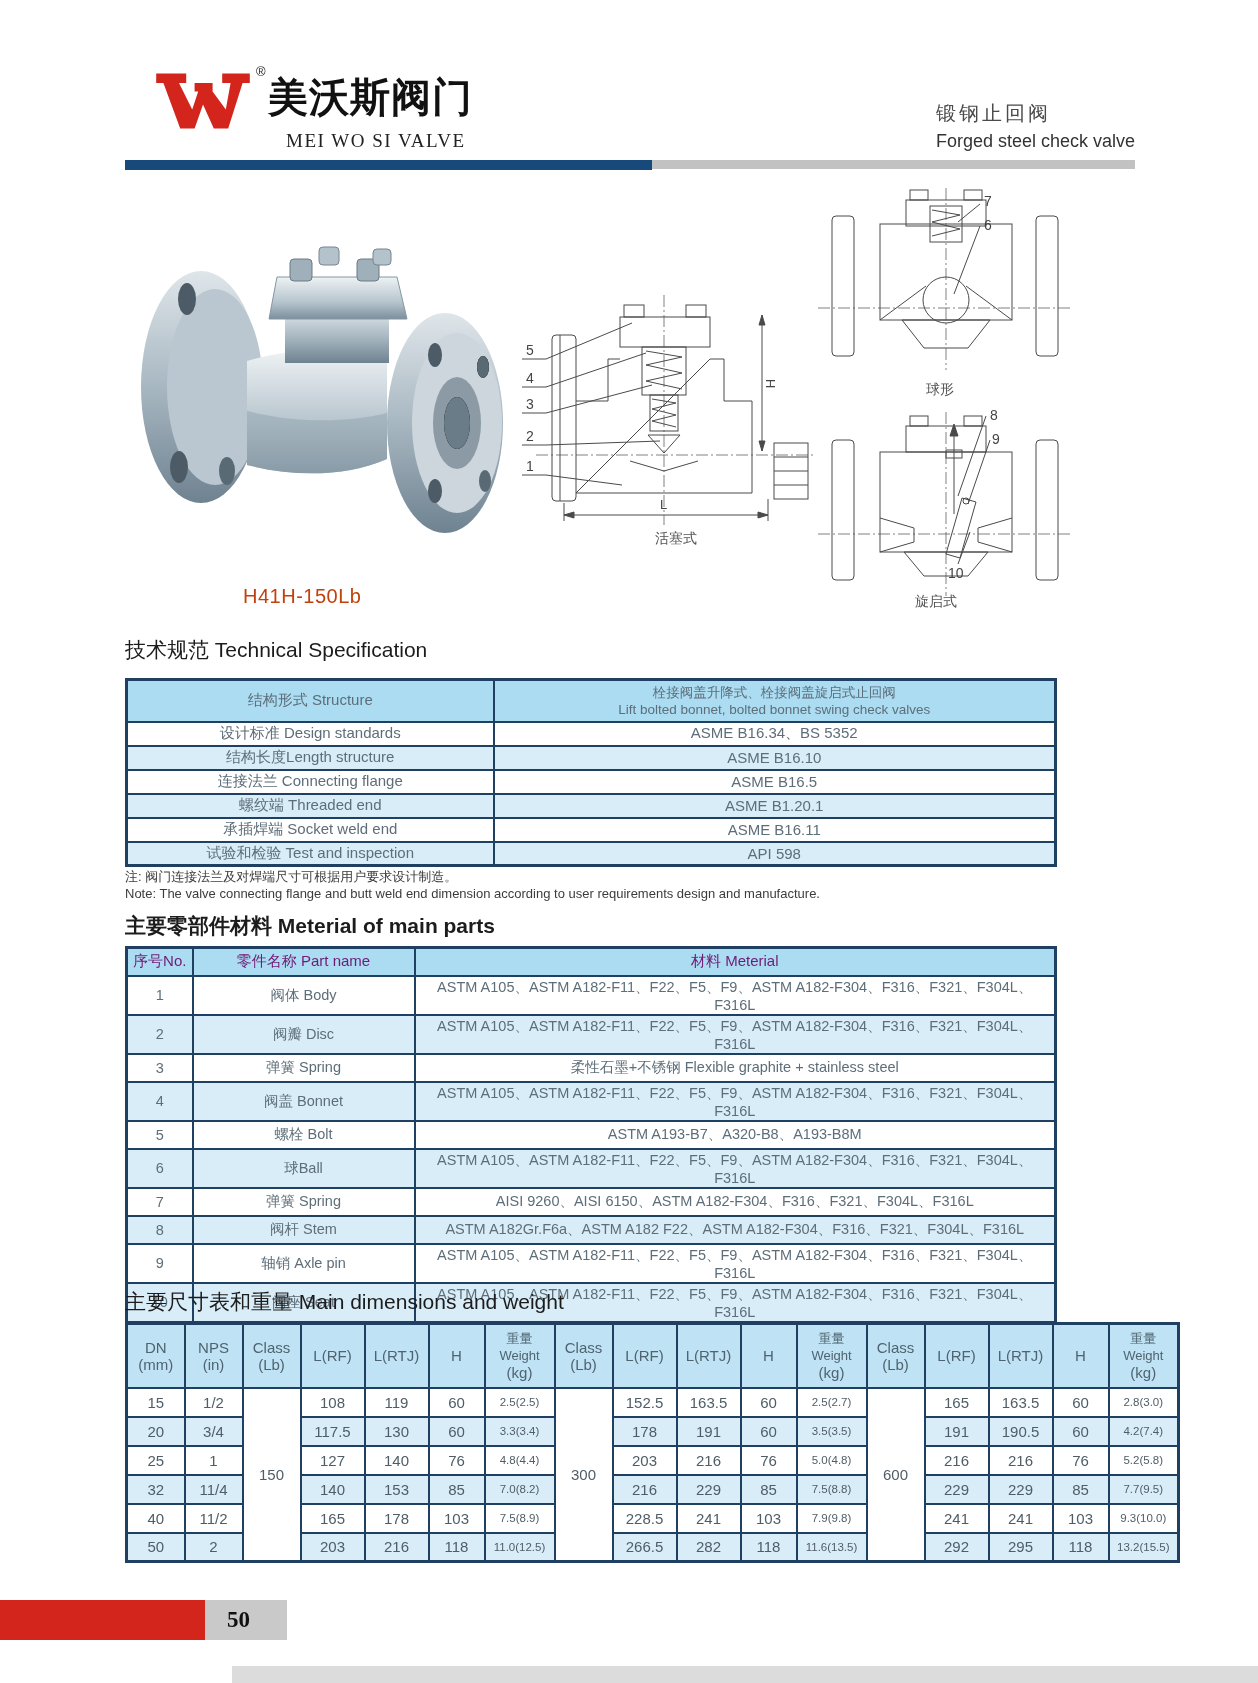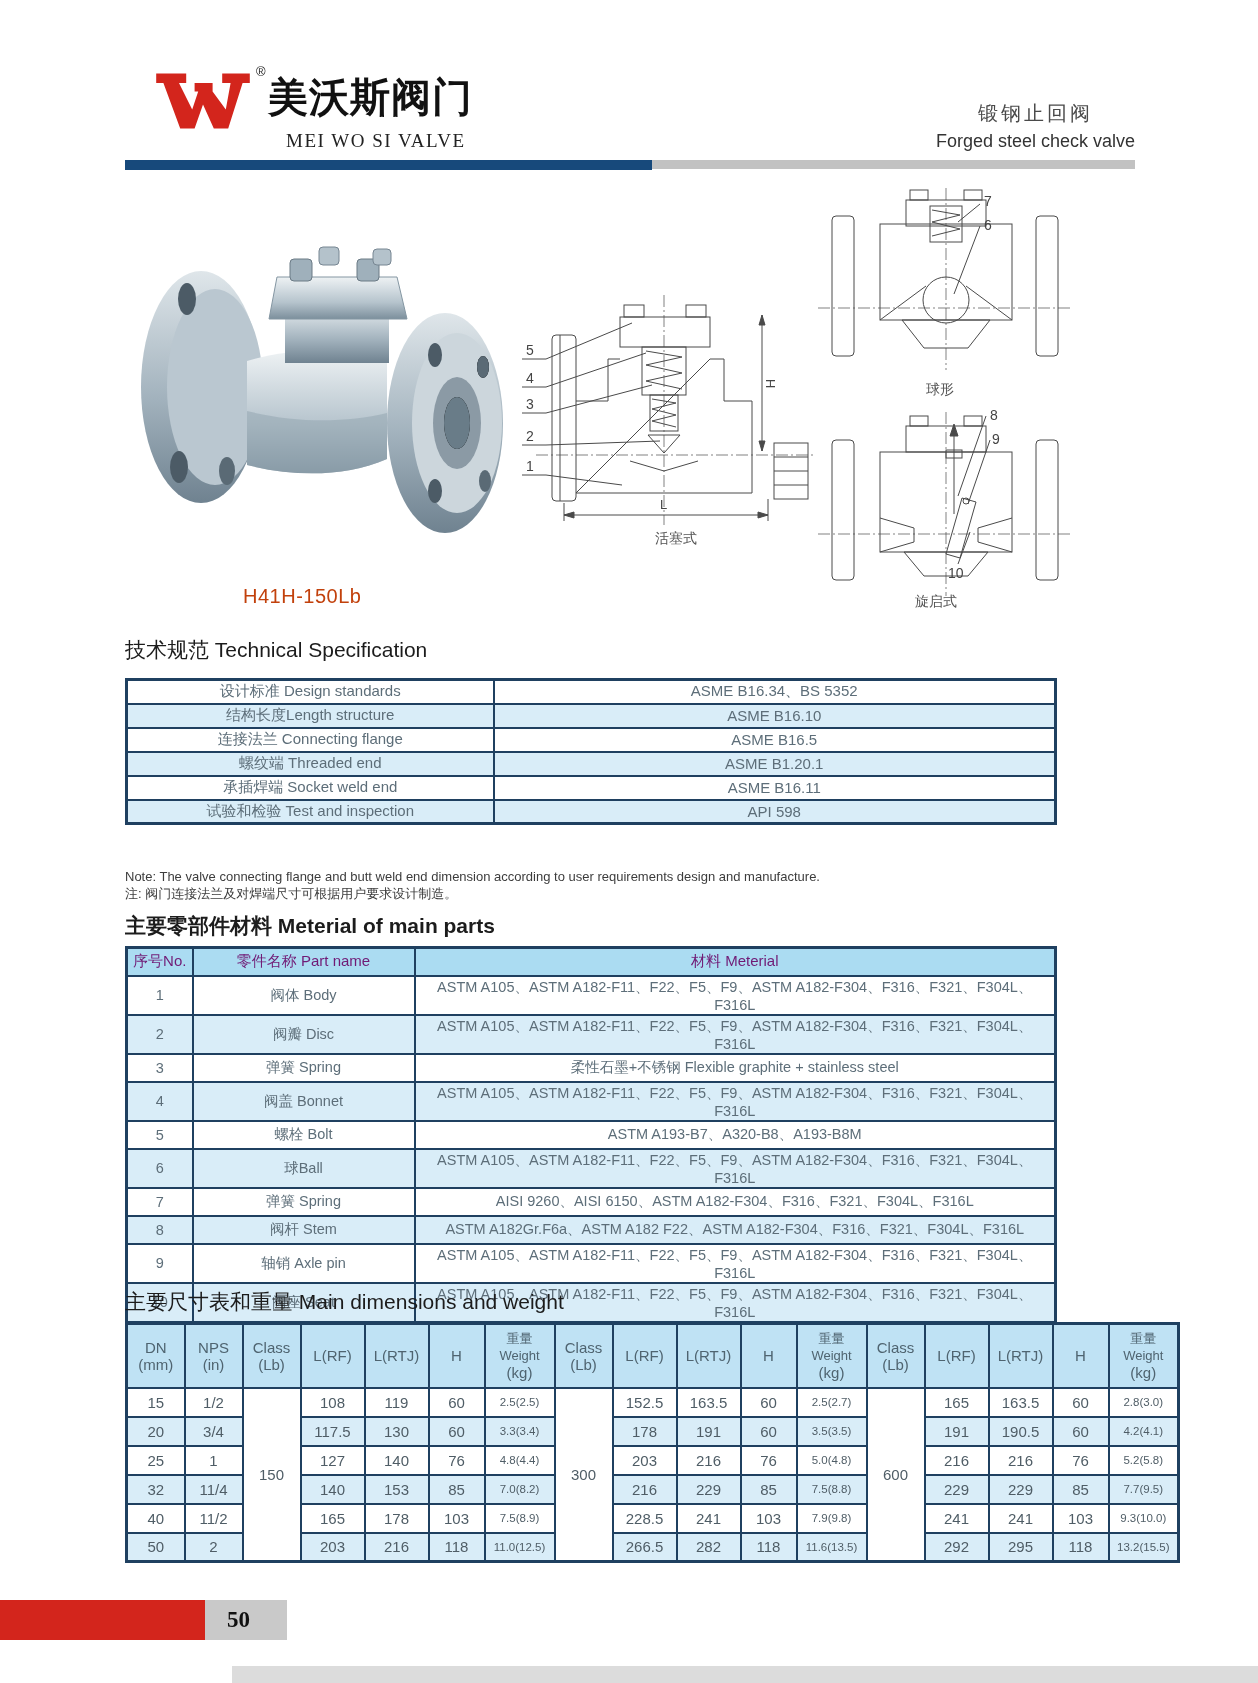--- a/index.html
+++ b/index.html
@@ -7,21 +7,21 @@
   body { font-family:"Liberation Sans","DejaVu Sans",sans-serif; }
   .page { position:relative; width:1258px; height:1683px; background:#fff; overflow:hidden; }
 
   
   .logo-mark { position:absolute; left:155px; top:68px; }
   .reg { position:absolute; left:256px; top:64px; font-size:13px; color:#222; }
   .logo-cn { position:absolute; left:268px; top:70px; font-size:40px; font-weight:bold;
              color:#111; letter-spacing:1px; font-family:"Liberation Serif","DejaVu Serif",serif; }
   .logo-en { position:absolute; left:286px; top:130px; font-size:19px; color:#222;
              font-family:"Liberation Serif","DejaVu Serif",serif; letter-spacing:1.5px; }
-  .product-title { position:absolute; right:123px; top:100px; text-align:center; }
+  .product-title { position:absolute; right:123px; top:100px; text-align:left; }
   .product-title .cn { font-size:20px; color:#4a4a4a; letter-spacing:3px; }
   .product-title .en { font-size:18px; color:#333; margin-top:4px; }
   .bar-blue { position:absolute; left:125px; top:160px; width:527px; height:10px; background:#17497b; }
   .bar-gray { position:absolute; left:652px; top:160px; width:483px; height:9px; background:#c2c2c2; }
 
   
   .photo { position:absolute; left:135px; top:215px; }
   .drawing-center { position:absolute; left:512px; top:293px; }
   .drawing-right { position:absolute; left:818px; top:188px; }
   .model { position:absolute; left:243px; top:585px; font-size:20px; color:#c2410c; letter-spacing:0.5px; }
@@ -253,20 +253,27 @@
     </g>
   </svg>
 
   <h2 class="h spec-h">技术规范 Technical Specification</h2>
   <table class="spec-table">
     <colgroup>
         <col style="width:367px">
         <col>
       </colgroup>
     <tbody id="spec-body">
+        <tr class="hdr">
+          <td class="lbl">结构形式 Structure</td>
+          <td>
+            <span class="v1">栓接阀盖升降式、栓接阀盖旋启式止回阀</span>
+            <span class="v2">Lift bolted bonnet, bolted bonnet swing check valves</span>
+          </td>
+        </tr>
         <tr>
           <td class="lbl">设计标准 Design standards</td>
           <td>ASME B16.34、BS 5352</td>
         </tr>
         <tr class="alt">
           <td class="lbl">结构长度Length structure</td>
           <td>ASME B16.10</td>
         </tr>
         <tr>
           <td class="lbl">连接法兰 Connecting flange</td>
@@ -280,22 +287,22 @@
           <td class="lbl">承插焊端 Socket weld end</td>
           <td>ASME B16.11</td>
         </tr>
         <tr class="alt">
           <td class="lbl">试验和检验 Test and inspection</td>
           <td>API 598</td>
         </tr>
       </tbody>
   </table>
   <div class="note">
+    <div>注: 阀门连接法兰及对焊端尺寸可根据用户要求设计制造。</div>
     <div>Note: The valve connecting flange and butt weld end dimension according to user requirements design and manufacture.</div>
-    <div>注: 阀门连接法兰及对焊端尺寸可根据用户要求设计制造。</div>
   </div>
 
   <h2 class="h mat-h">主要零部件材料  Meterial of main parts</h2>
   <table class="mat-table">
     <colgroup>
         <col style="width:66px">
         <col style="width:222px">
         <col>
       </colgroup>
     <thead id="mat-head">
@@ -433,21 +440,21 @@
           <td>130</td>
           <td>60</td>
           <td class="wt">3.3(3.4)</td>
           <td>178</td>
           <td>191</td>
           <td>60</td>
           <td class="wt">3.5(3.5)</td>
           <td>191</td>
           <td>190.5</td>
           <td>60</td>
-          <td class="wt">4.2(4.1)</td>
+          <td class="wt">4.2(7.4)</td>
         </tr>
         <tr>
           <td>25</td>
           <td>1</td>
           <td>127</td>
           <td>140</td>
           <td>76</td>
           <td class="wt">4.8(4.4)</td>
           <td>203</td>
           <td>216</td>

